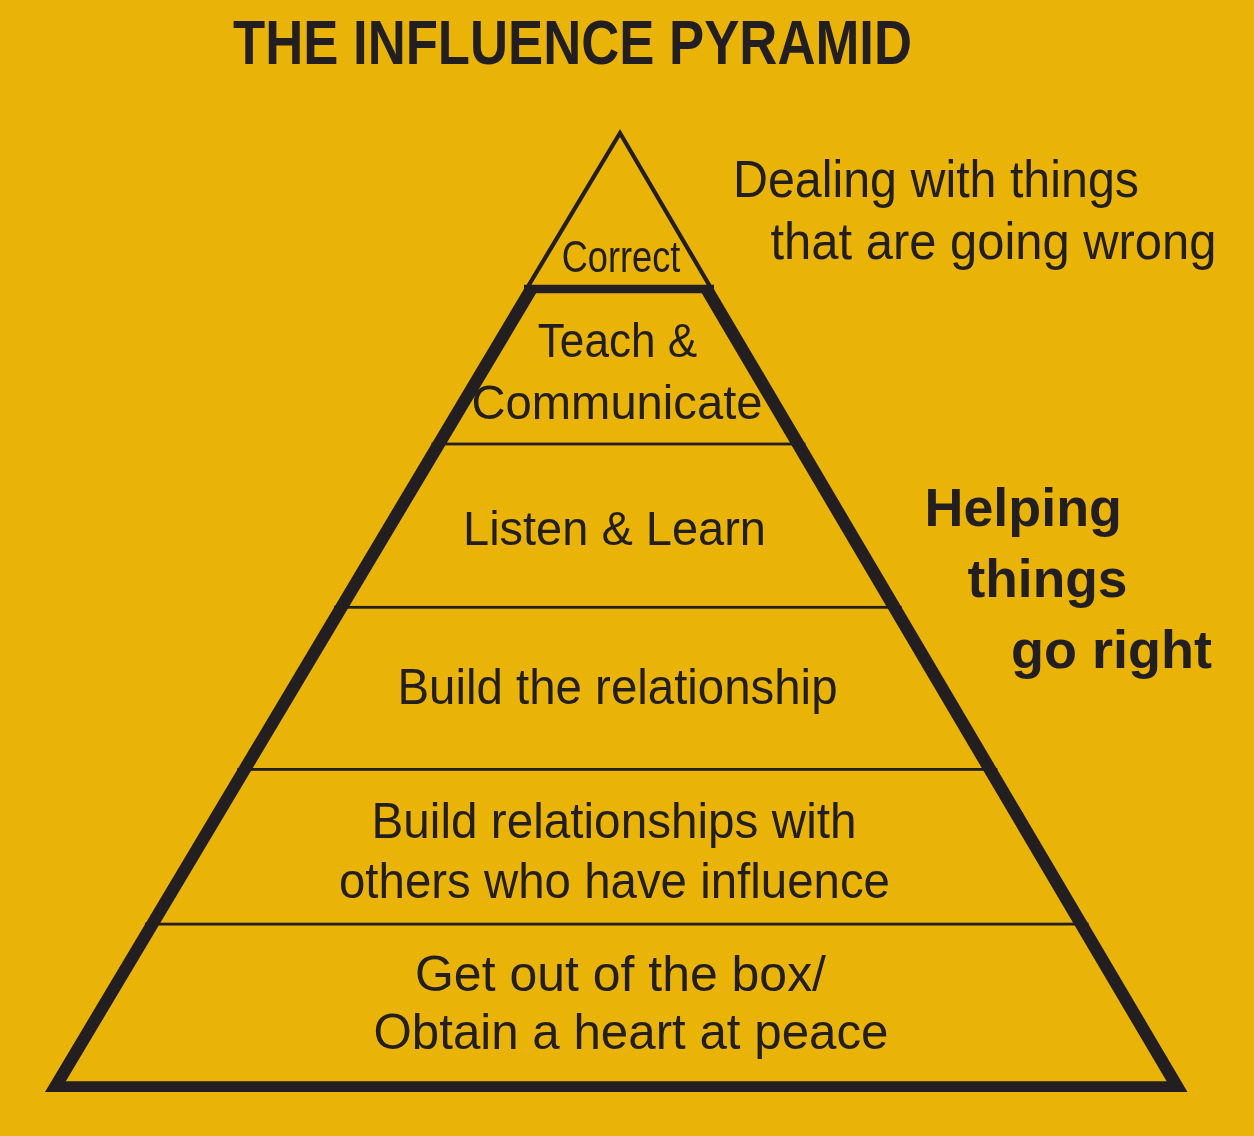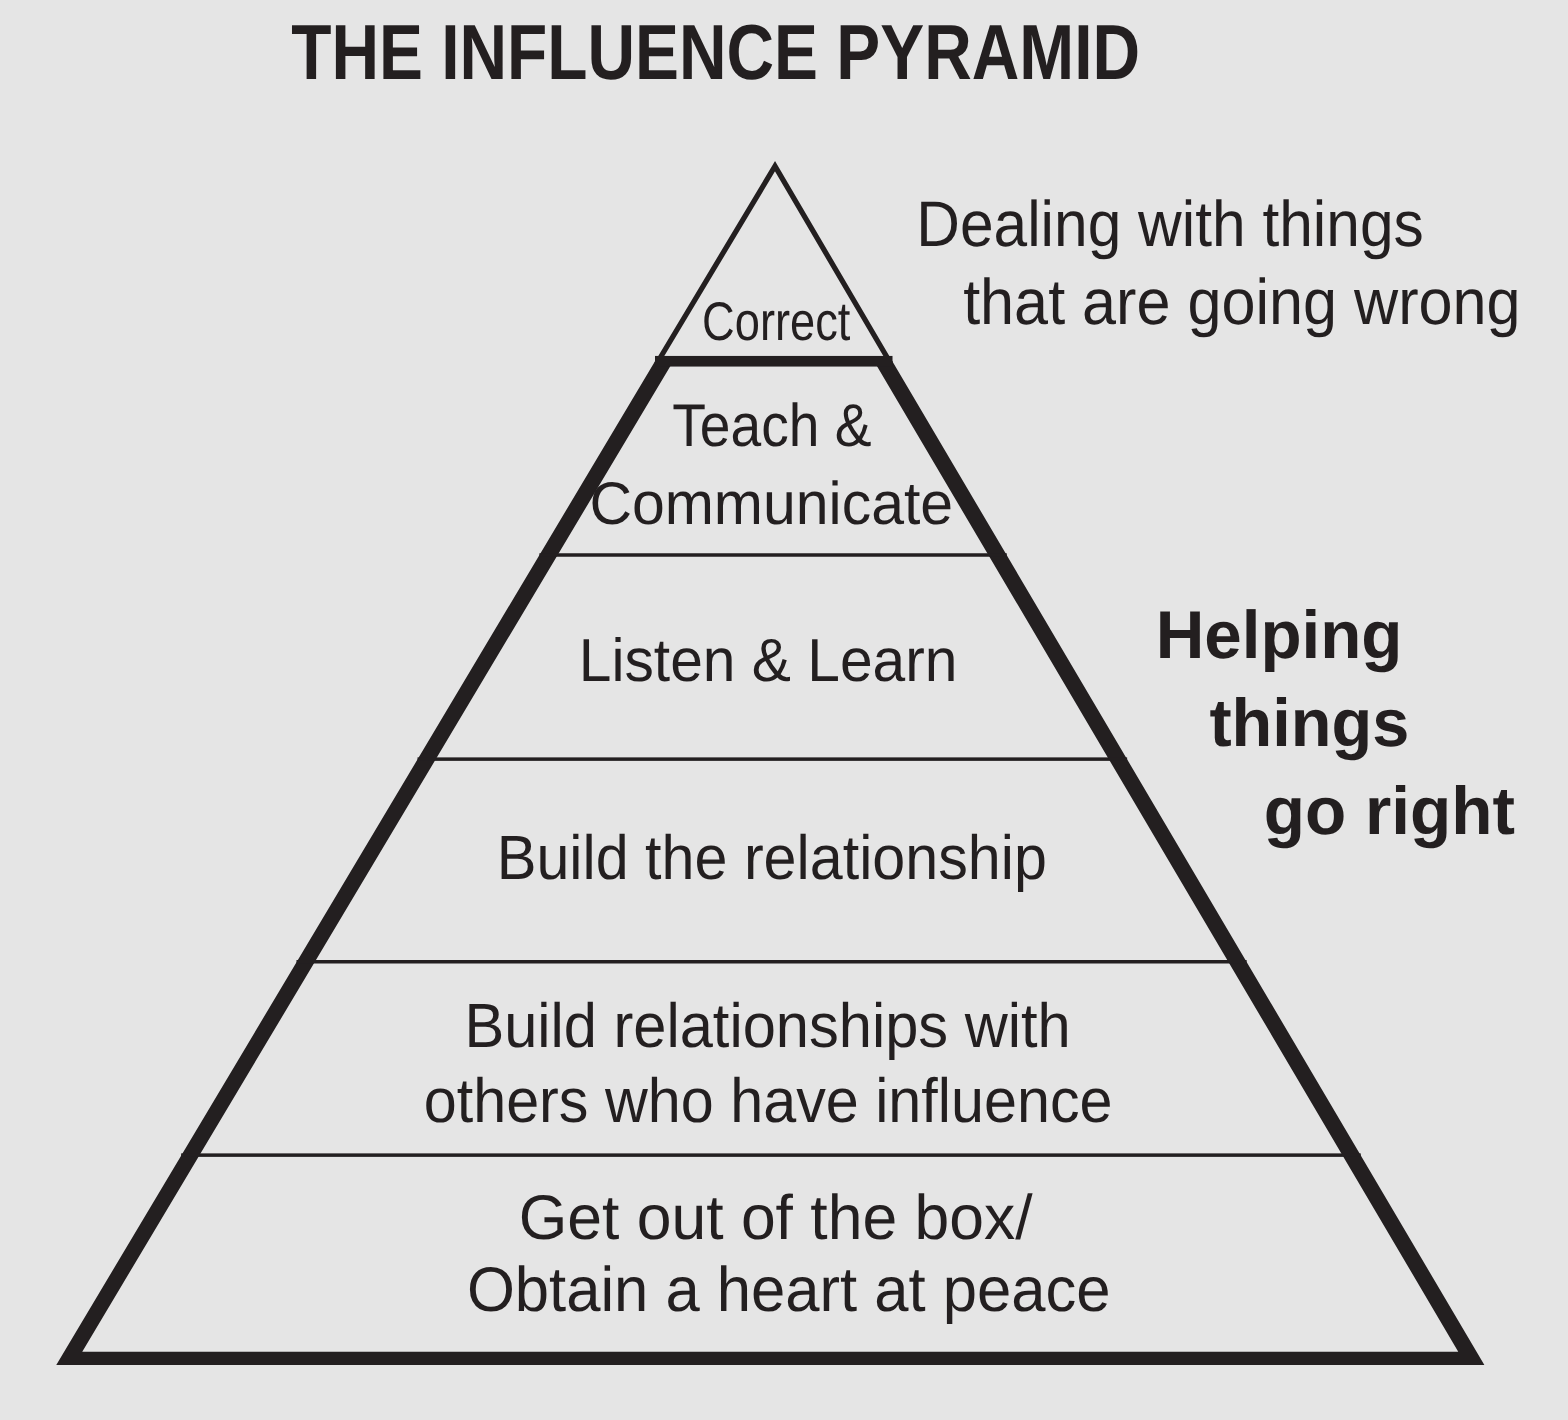--- a/index.html
+++ b/index.html
@@ -1,16 +1,16 @@
 <!DOCTYPE html>
 <html><head>
 <meta charset="utf-8">
 <style>
 html,body{margin:0;padding:0;background:#fff;}
-#c{position:relative;width:1254px;height:1136px;background:#e5e5e5;overflow:hidden;}
+#c{position:relative;width:1254px;height:1136px;background:#eab308;overflow:hidden;}
 svg{position:absolute;top:0;left:0;}
 text{font-family:"Liberation Sans",sans-serif;fill:#231f20;}
 .b{font-weight:bold;}
 </style>
 </head>
 <body>
 <div id="c">
 <svg width="1254" height="1136" viewBox="0 0 1254 1136">
   <path fill="#231f20" fill-rule="evenodd" d="
     M 526.4 285 L 45.0 1092 L 1187.5 1092 L 711.5 285 Z

